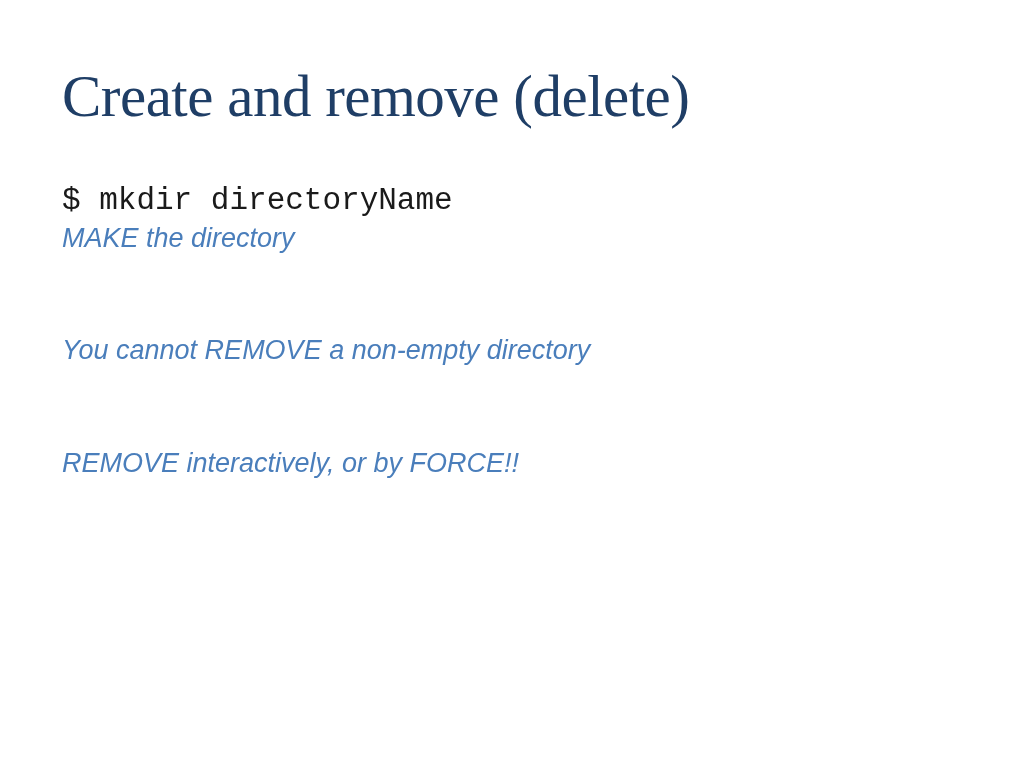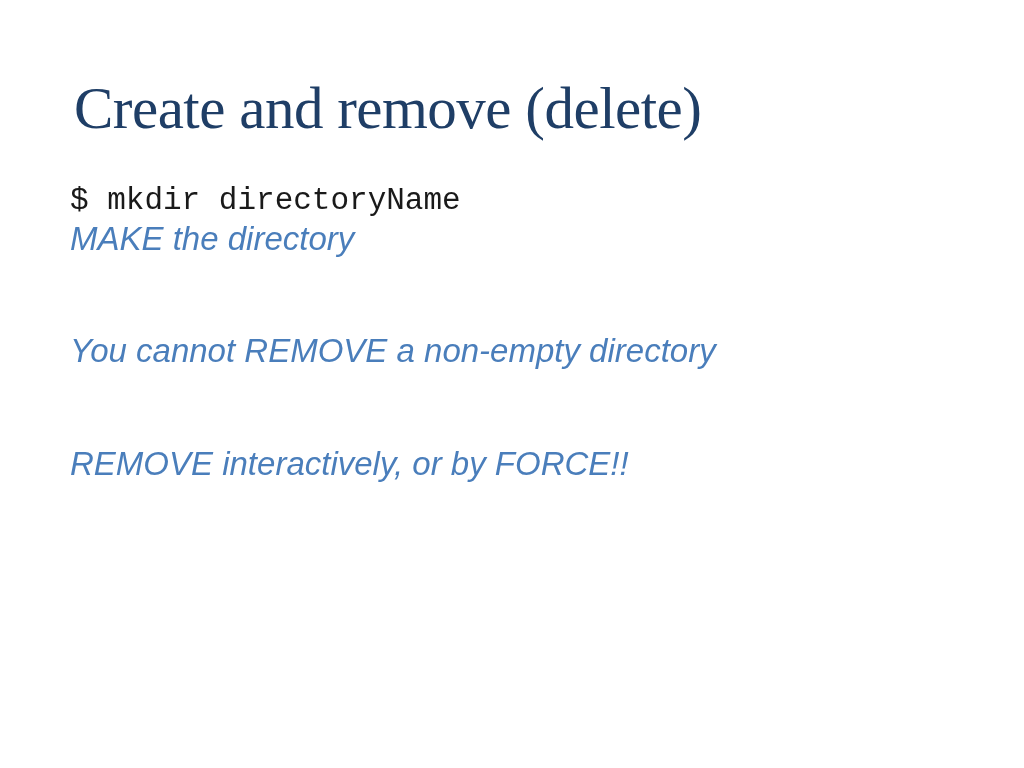--- a/index.html
+++ b/index.html
@@ -14,50 +14,49 @@
     position: relative;
     width: 1024px;
     height: 768px;
     background: var(--bg, #ffffff);
     font-family: "Liberation Sans", "DejaVu Sans", sans-serif;
   }
   .slide-title {
     position: absolute;
     left: 62px;
     top: 64px;
-    margin: 12px;
+    margin: 0;
     font-family: "Liberation Serif", "DejaVu Serif", serif;
     font-weight: 400;
     font-size: 59px;
     line-height: 65px;
     letter-spacing: -0.5px;
     color: var(--title-color, #1f3e66);
     white-space: pre;
   }
   .content-lines {
     position: absolute;
     left: 62px;
     top: 182px;
     right: 20px;
-    margin-left: 8px;
   }
   .line {
     height: 37.5px;
     line-height: 37.5px;
     white-space: pre;
   }
   .line.cmd {
     font-family: "Liberation Mono", "DejaVu Sans Mono", monospace;
     font-size: 31px;
     color: var(--cmd-color, #1a1a1a);
   }
   .line.desc {
     font-family: "Liberation Sans", "DejaVu Sans", sans-serif;
     font-style: italic;
-    font-size: 33px;
+    font-size: 27px;
     color: var(--desc-color, #4a7ebb);
   }
   .line.blank {
     font-size: 27px;
   }
 </style>
 </head>
 <body>
 
 <div class="slide" style="--bg: #ffffff; --title-color: #1f3e66; --cmd-color: #1a1a1a; --desc-color: #4a7ebb;">

